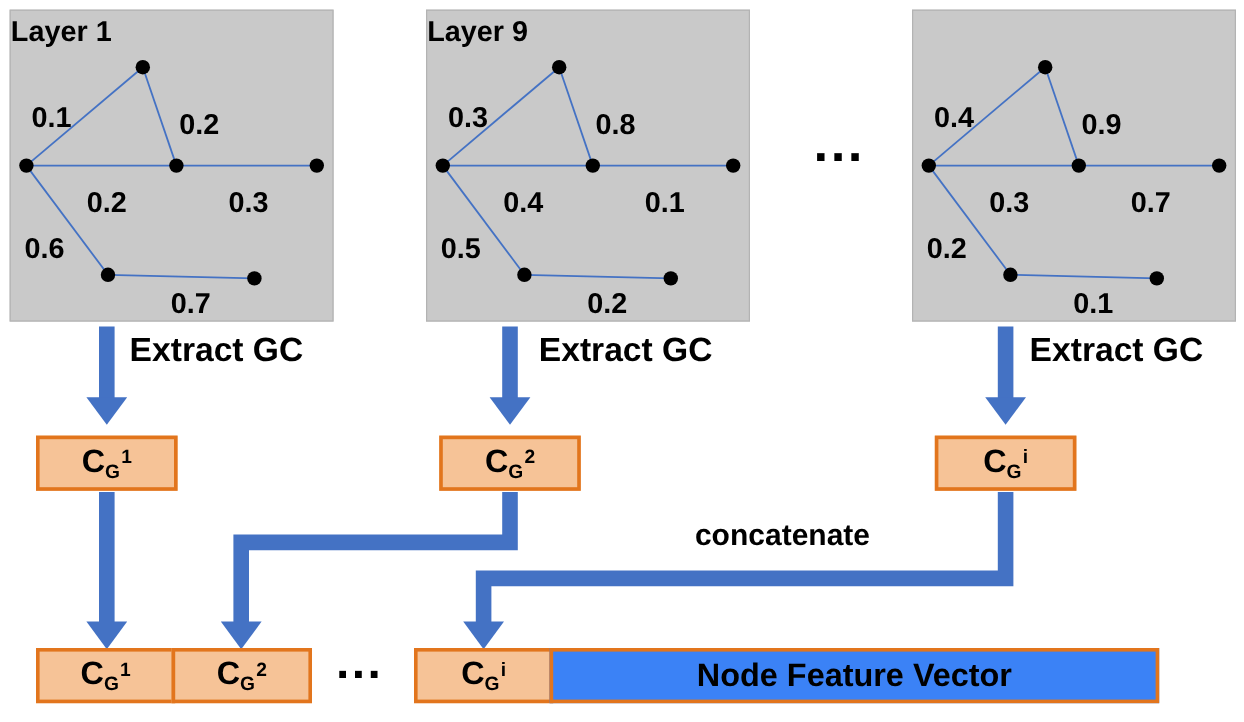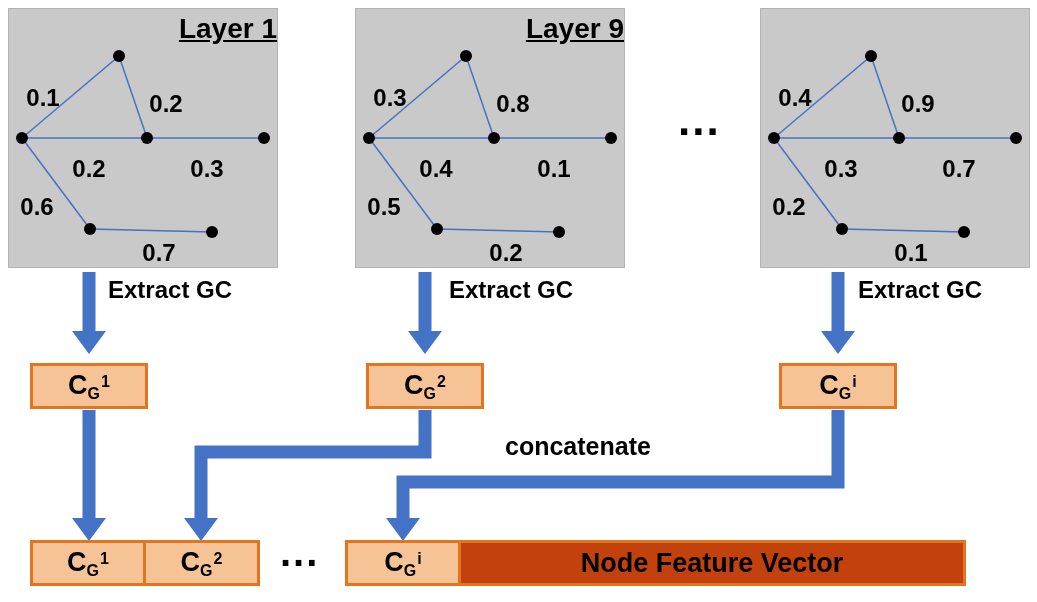--- a/index.html
+++ b/index.html
@@ -12,61 +12,61 @@
     color: #000;
   }
   .canvas { position: absolute; left: 0; top: 0; width: 1037px; height: 602px; }
 
   .layer-panel {
     position: absolute; top: 8px; width: 270px; height: 260px;
     background: #C9C9C9; border: 1px solid #b3b3b3;
   }
   .layer-title {
     position: absolute; top: 4px; left: 0; width: 100%;
-    text-align: right; font-size: 28px; font-weight: bold; text-decoration: underline;
+    text-align: left; font-size: 24px; font-weight: bold;
   }
   .graph-svg { position: absolute; left: 0; top: 0; }
   .graph-svg text { font: bold 24px "Liberation Sans", sans-serif; fill: #000; }
 
   .arrows-svg { position: absolute; left: 0; top: 0; z-index: 1; pointer-events: none; }
 
   .extract-label {
-    position: absolute; font-size: 24px; font-weight: bold; z-index: 2;
+    position: absolute; font-size: 28px; font-weight: bold; z-index: 2;
   }
 
   .gc-box {
     position: absolute; width: 118px; height: 46px;
     background: #F6C397; border: 3px solid #E2751D;
     display: flex; align-items: center; justify-content: center;
     z-index: 2;
   }
   .gc-base { font-size: 27px; font-weight: bold; }
   .gc-box sub, .bottom-cell sub { font-size: 16px; font-weight: bold; vertical-align: -5px; }
   .gc-box sup, .bottom-cell sup { font-size: 16px; font-weight: bold; vertical-align: 7px; margin-left: 1px; }
 
   .bottom-cell {
     position: absolute; top: 540px; height: 46px;
     background: #F6C397; border: 3px solid #E2751D;
     display: flex; align-items: center; justify-content: center;
     z-index: 2;
   }
   .feature-box {
     position: absolute; top: 540px; height: 46px;
-    background: #c2410c; border: 3px solid #E2751D;
+    background: #3b82f6; border: 3px solid #E2751D;
     display: flex; align-items: center; justify-content: center;
     font-size: 27px; font-weight: bold; z-index: 2;
   }
 
   .ellipsis { position: absolute; font-weight: bold; z-index: 2; }
   .ellipsis-top { left: 678px; top: 95px; font-size: 44px; letter-spacing: 2px; }
   .ellipsis-bottom { left: 280px; top: 530px; font-size: 40px; letter-spacing: 2px; }
 
   .concat-label {
     position: absolute; left: 505px; top: 432px; width: 220px;
-    text-align: left; font-size: 25px; font-weight: bold; z-index: 2;
+    text-align: right; font-size: 25px; font-weight: bold; z-index: 2;
   }
 </style>
 </head>
 <body>
 
 <div class="canvas">
 
   <svg class="arrows-svg" width="1037" height="602" viewBox="0 0 1037 602">
 
     <g>

